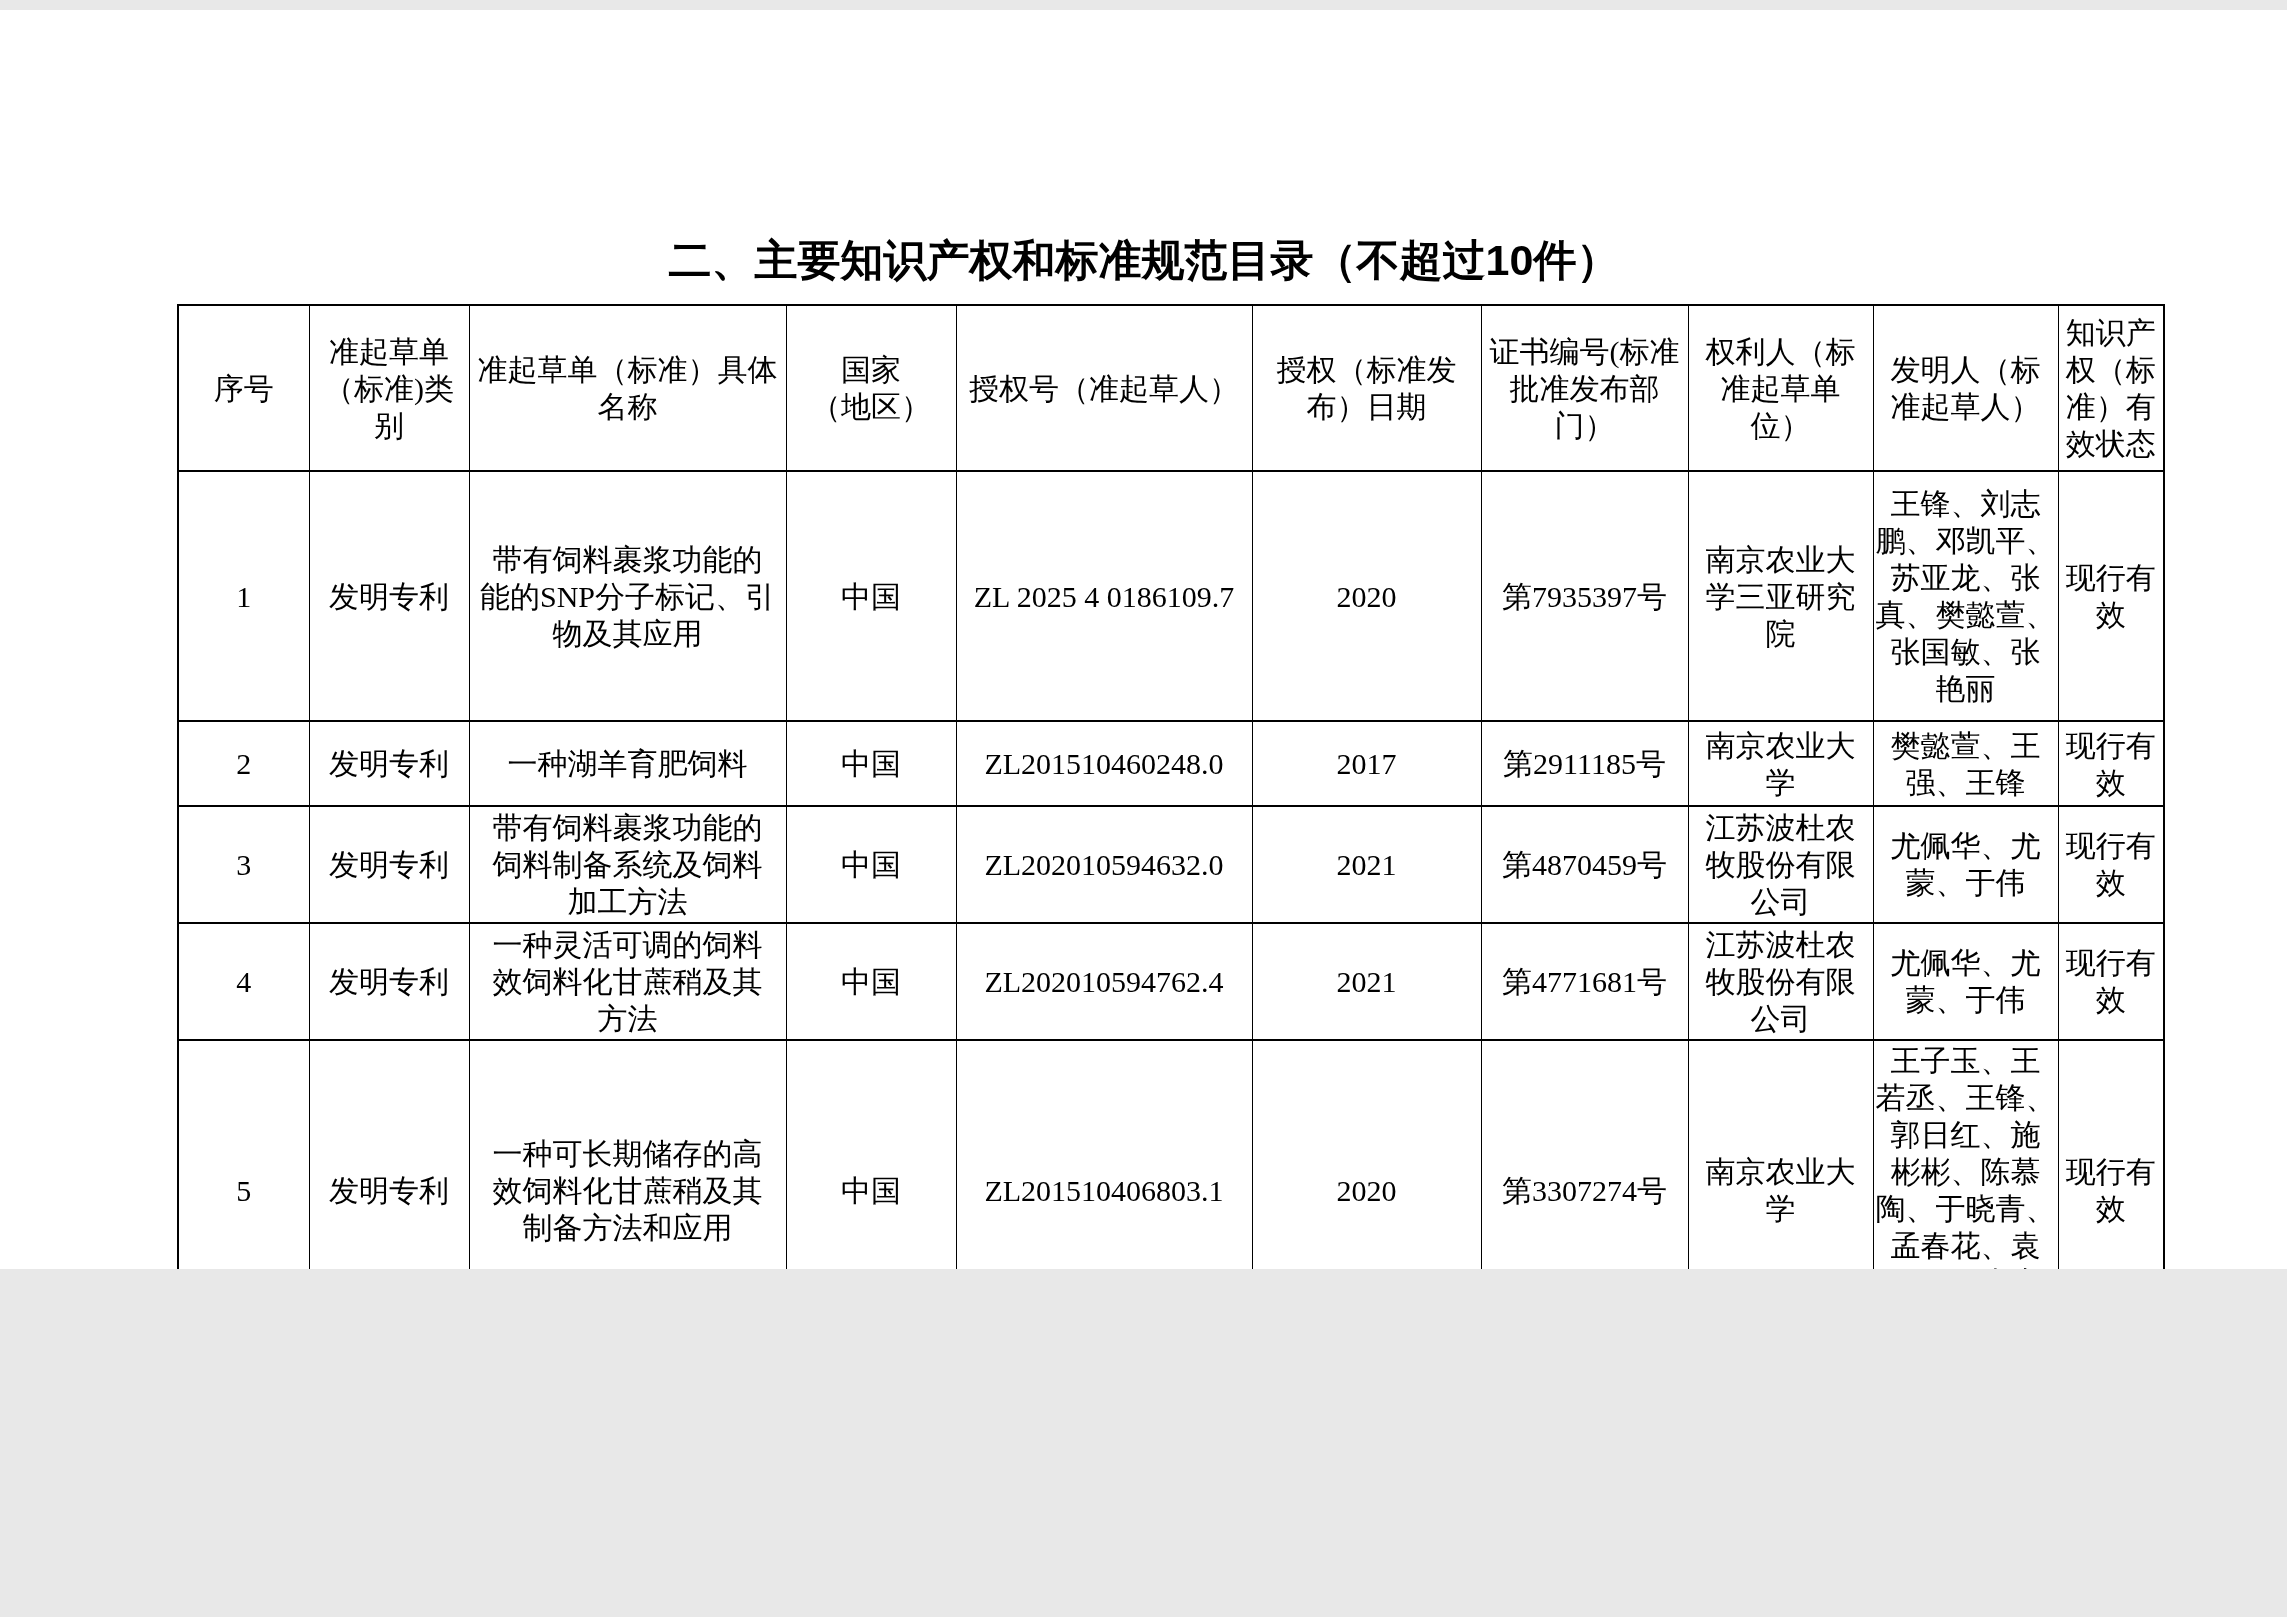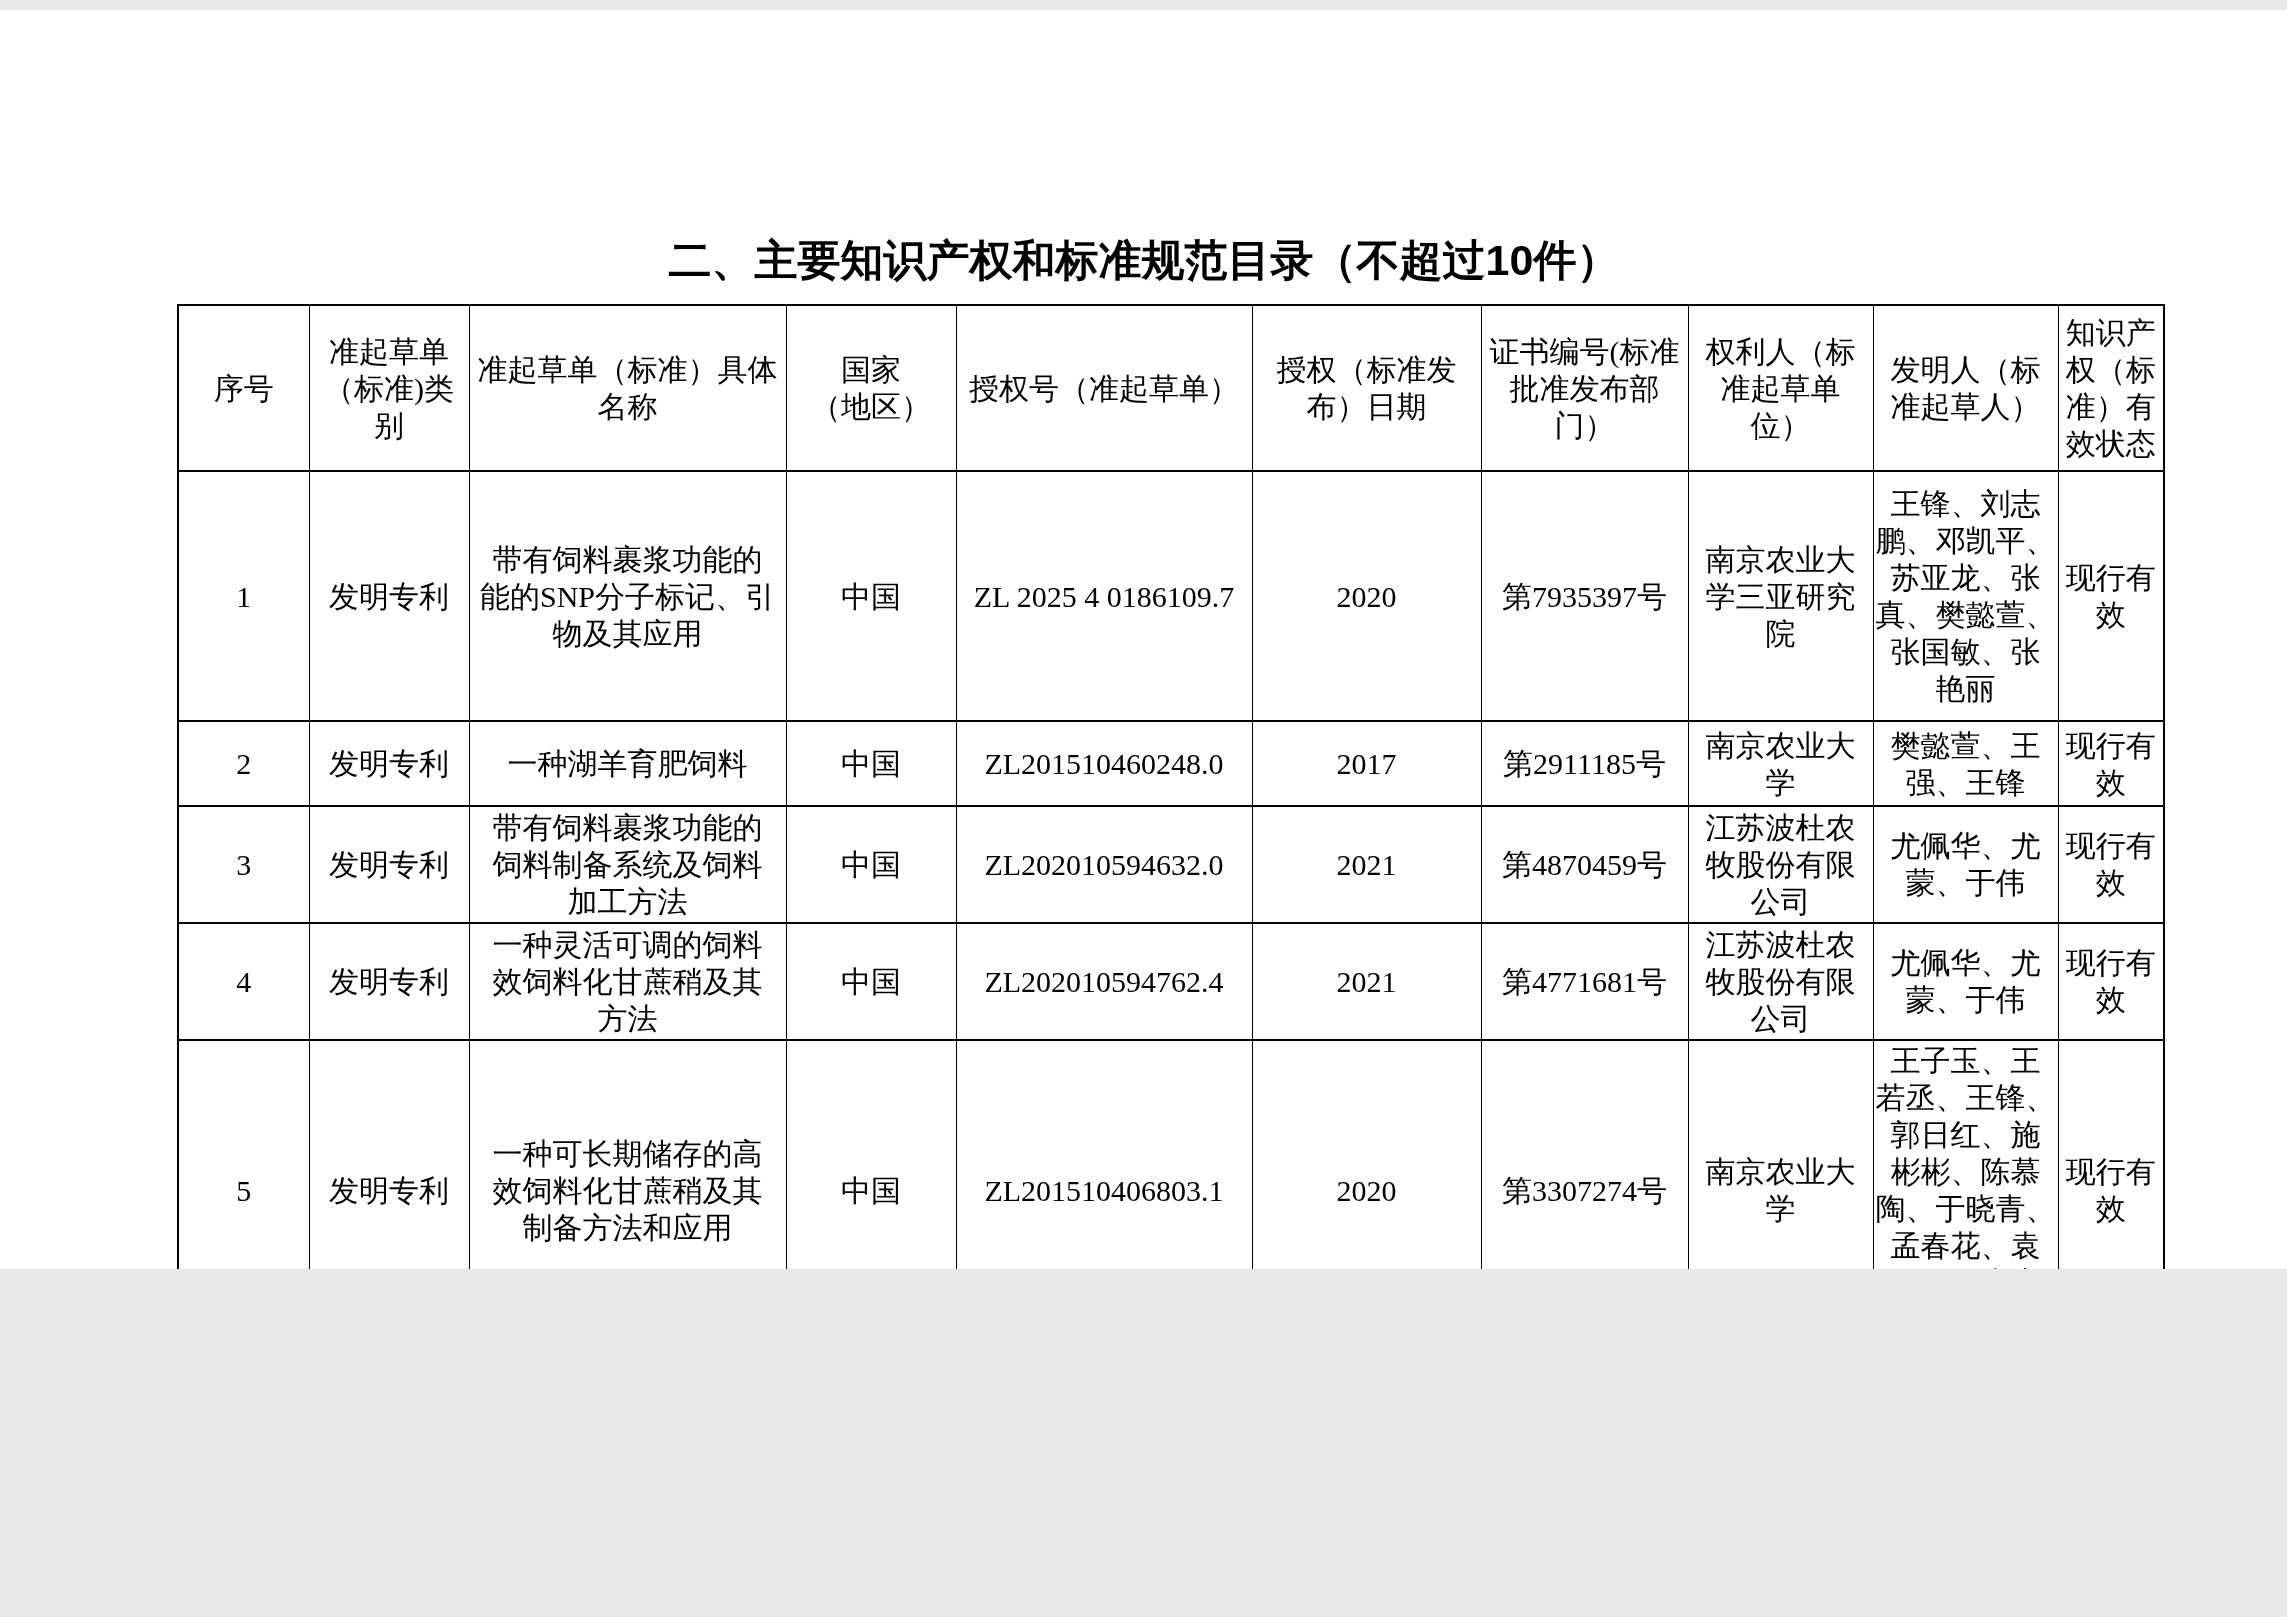--- a/index.html
+++ b/index.html
@@ -89,21 +89,21 @@
     <thead>
       <tr>
           <th>序号</th>
           <th>准起草单
 （标准)类
 别</th>
           <th>准起草单（标准）具体
 名称</th>
           <th>国家
 （地区）</th>
-          <th>授权号（准起草单）</th>
+          <th>授权号（准起草人）</th>
           <th>授权（标准发
 布）日期</th>
           <th>证书编号(标准
 批准发布部门）</th>
           <th>权利人（标
 准起草单
 位）</th>
           <th>发明人（标
 准起草人）</th>
           <th>知识产

